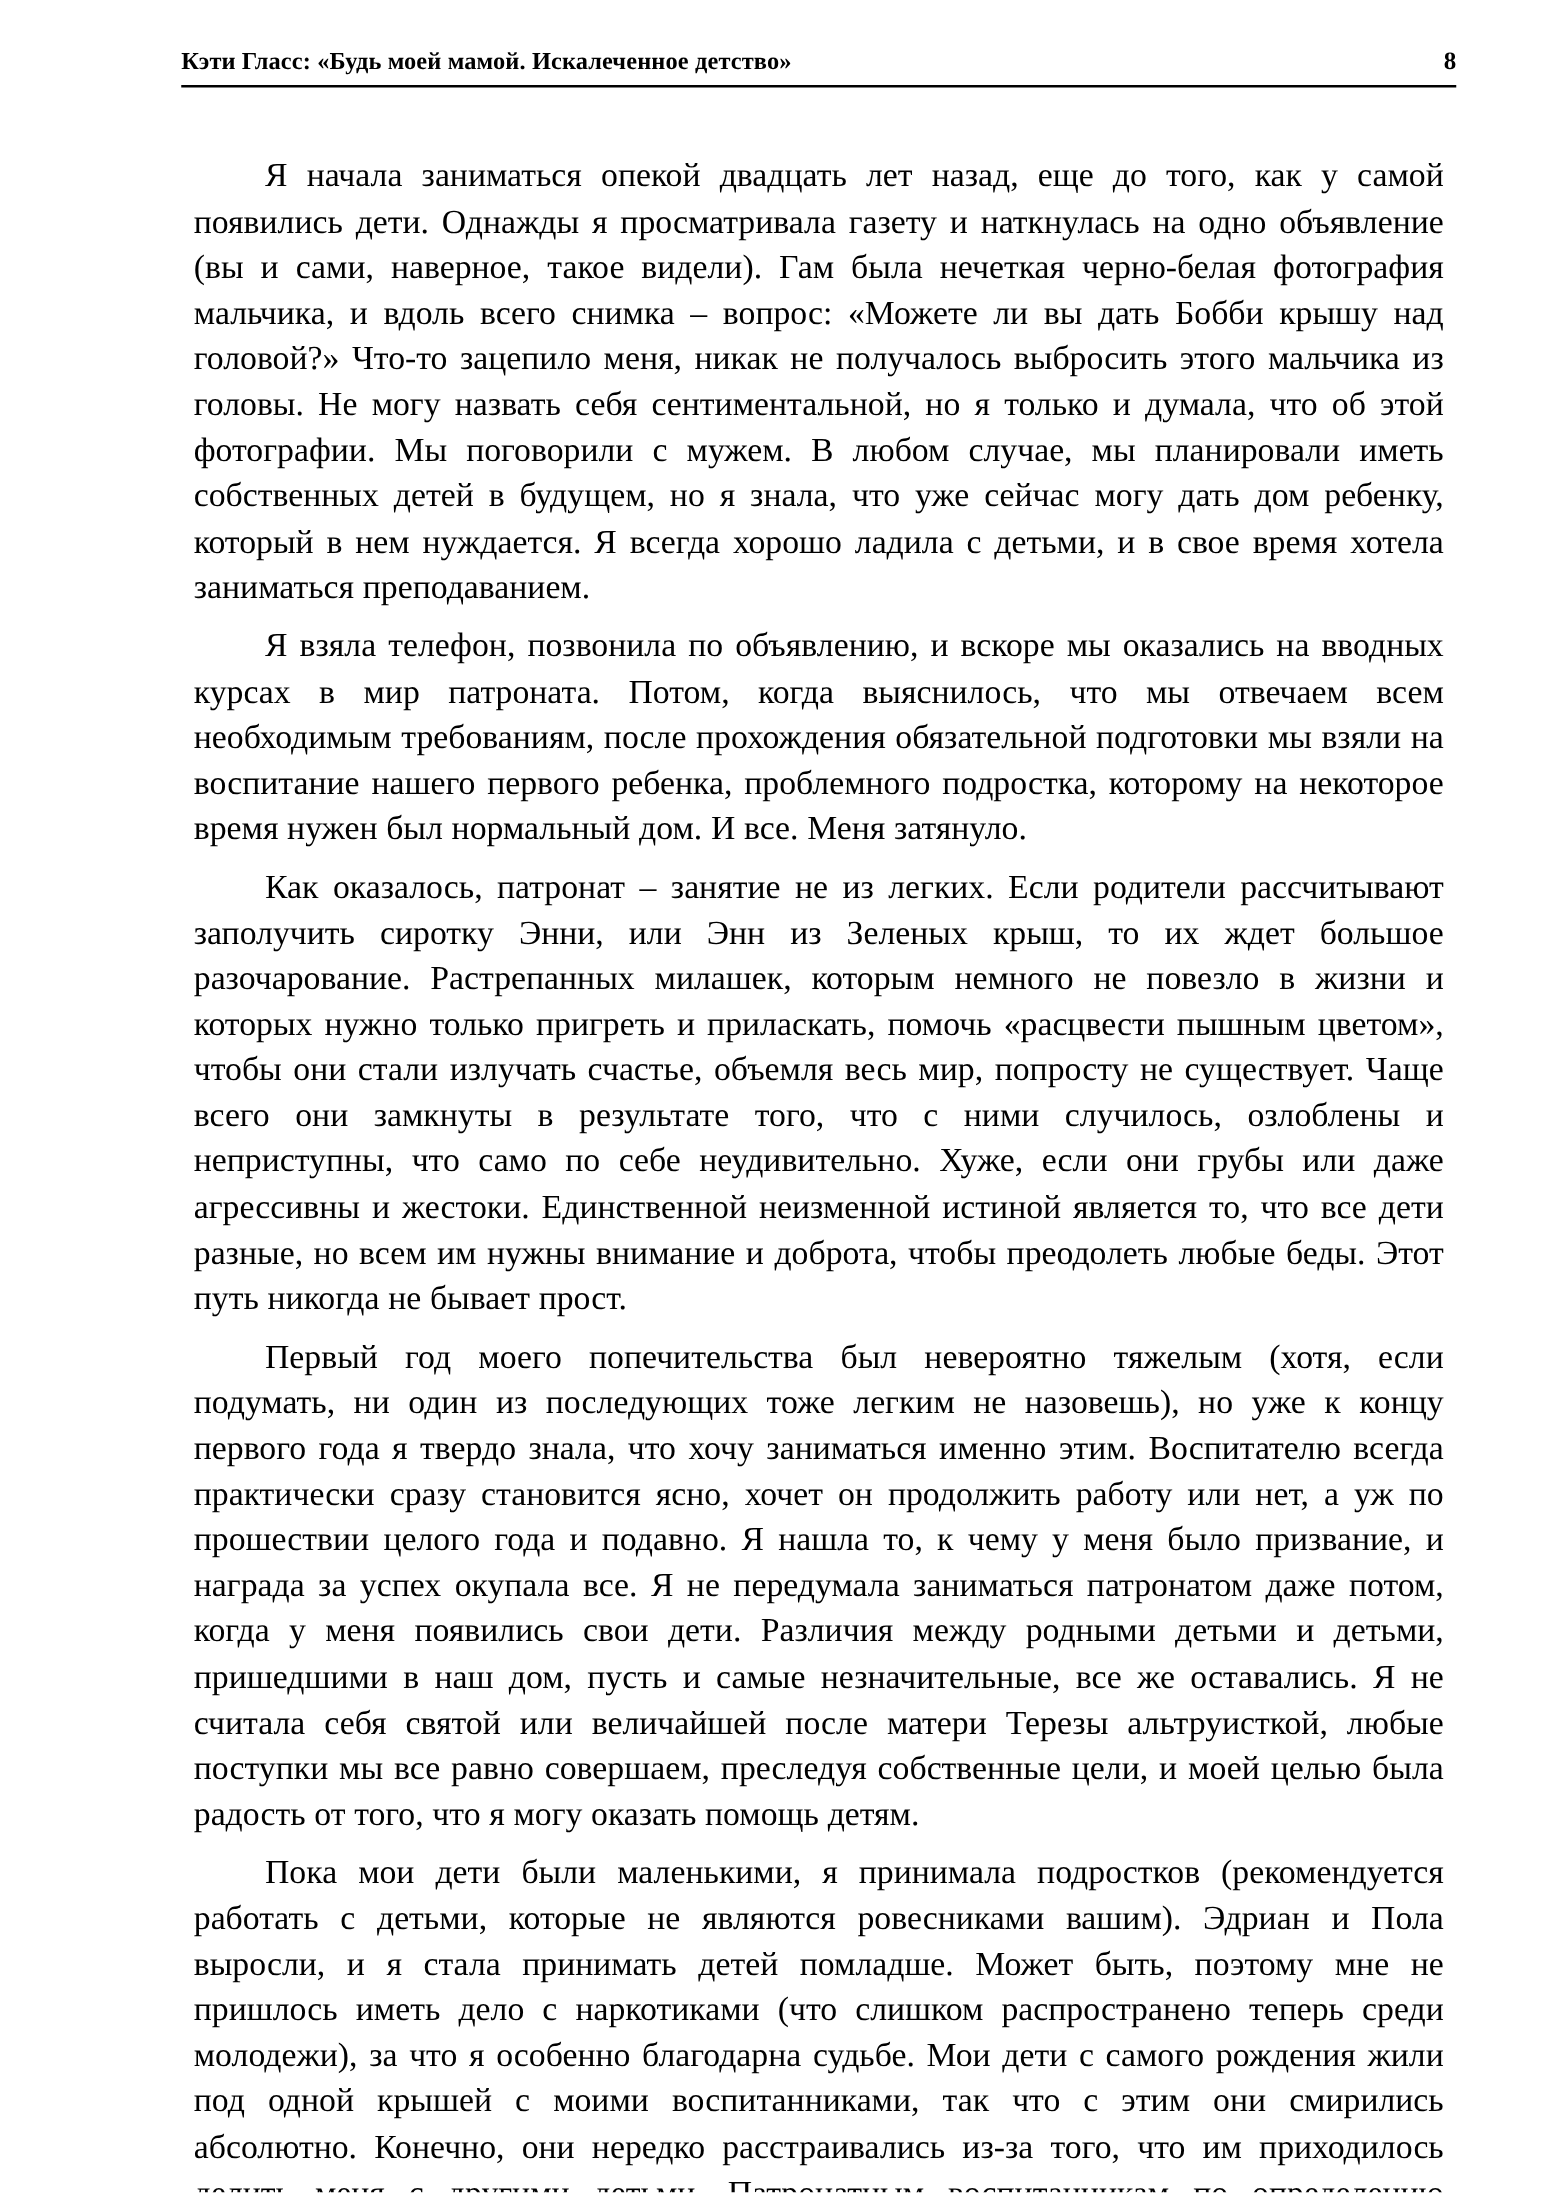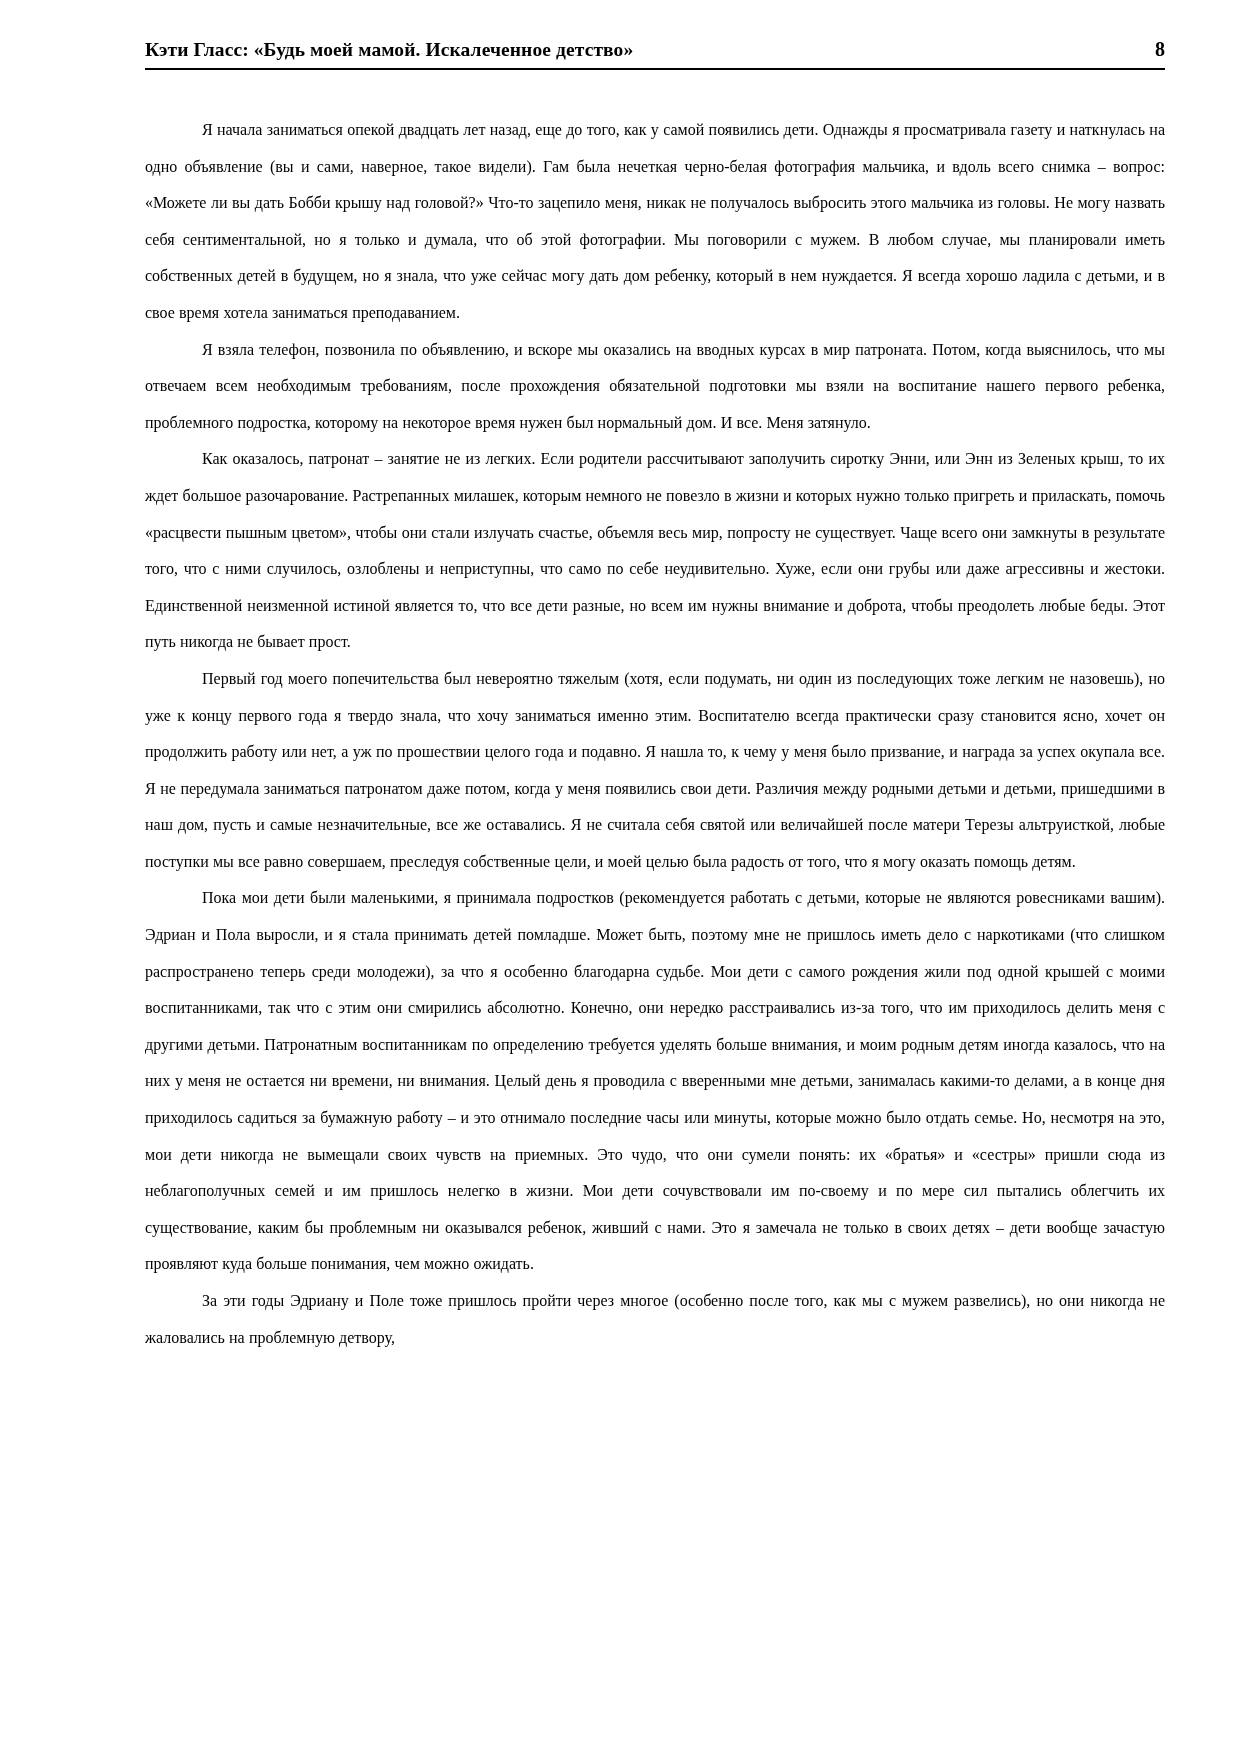--- a/index.html
+++ b/index.html
@@ -49,26 +49,26 @@
     height: 2px;
     background: #000000;
   }
   .body-text {
     position: absolute;
     left: 145px;
     top: 112px;
     width: 1020px;
   }
   p.para {
-    margin: 0;
+    margin: 10px;
     padding: 0;
     text-align: justify;
     text-align-last: left;
     text-indent: 57px;
-    font-size: 16px;
+    font-size: 27px;
     line-height: 36.6px;
     word-spacing: 0.2px;
     hyphens: none;
     -webkit-hyphens: none;
   }
 </style>
 </head>
 <body>
 
 <div class="page">

